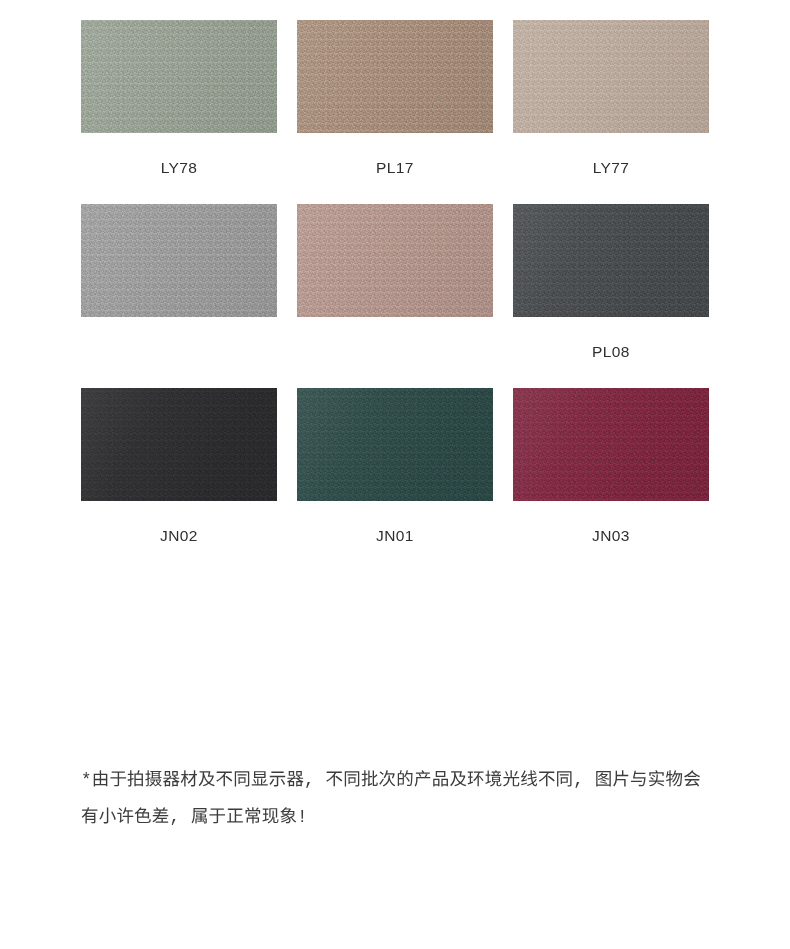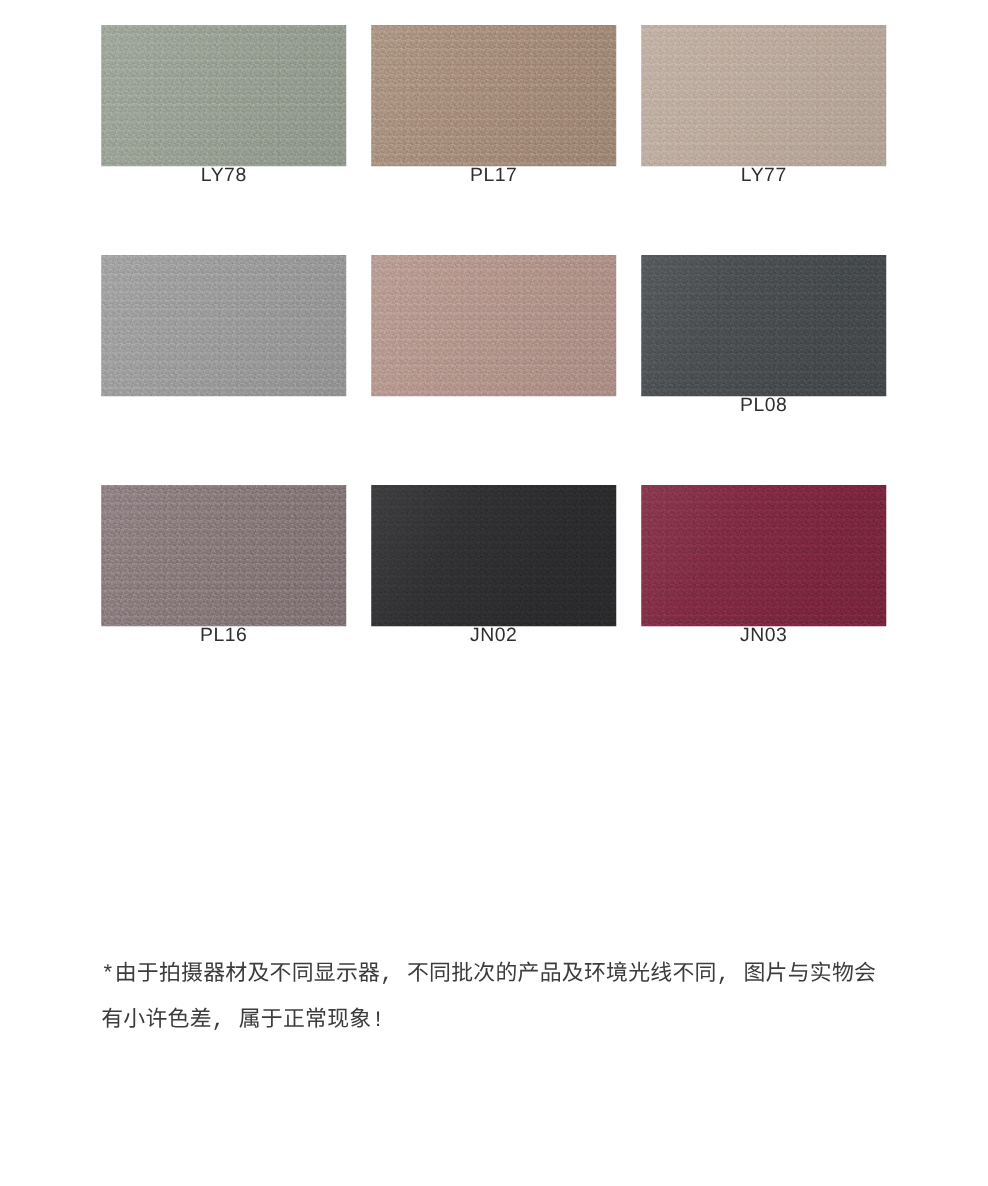--- a/index.html
+++ b/index.html
@@ -77,20 +77,21 @@
                 rgba(0,0,0,.055) 100%);
   }
 
   .swatch-label {
     width: 196px;
     text-align: center;
     font-size: 15.5px;
     line-height: 1;
     color: #2f2f2f;
     letter-spacing: .4px;
+    padding-top: 27px;
     box-sizing: border-box;
     font-family: "Liberation Sans", "DejaVu Sans", sans-serif;
   }
 
   
   .disclaimer {
     position: absolute;
     left: 81px;
     top: 762px;
     width: 630px;
@@ -142,32 +143,32 @@
         </div>
       </div>
       <div class="swatch-cell">
         <div class="swatch-chip" style="background-color: rgb(71, 75, 78);">
           <div class="grain" style="background-position: 18px 30px, 42px 12px, 24px 36px, 30px 18px;"></div>
           <div class="sheen"></div>
         </div>
         <div class="swatch-label">PL08</div>
       </div>
       <div class="swatch-cell">
-        <div class="swatch-chip" style="background-color: rgb(135, 120, 122);">
-          <div class="grain" style="background-position: 21px 35px, 49px 14px, 28px 42px, 35px 21px;"></div>
-          <div class="sheen"></div>
-        </div>
-        <div class="swatch-label">PL16</div>
-      </div>
-      <div class="swatch-cell">
         <div class="swatch-chip" style="background-color: rgb(44, 44, 46);">
           <div class="grain" style="background-position: 27px 45px, 63px 18px, 36px 54px, 45px 27px;"></div>
           <div class="sheen"></div>
         </div>
         <div class="swatch-label">JN02</div>
+      </div>
+      <div class="swatch-cell">
+        <div class="swatch-chip" style="background-color: rgb(45, 74, 71);">
+          <div class="grain" style="background-position: 30px 50px, 70px 20px, 40px 60px, 50px 30px;"></div>
+          <div class="sheen"></div>
+        </div>
+        <div class="swatch-label">JN01</div>
       </div>
       <div class="swatch-cell">
         <div class="swatch-chip" style="background-color: rgb(125, 39, 64);">
           <div class="grain" style="background-position: 33px 55px, 77px 22px, 44px 66px, 55px 33px;"></div>
           <div class="sheen"></div>
         </div>
         <div class="swatch-label">JN03</div>
       </div>
     </div>
 

